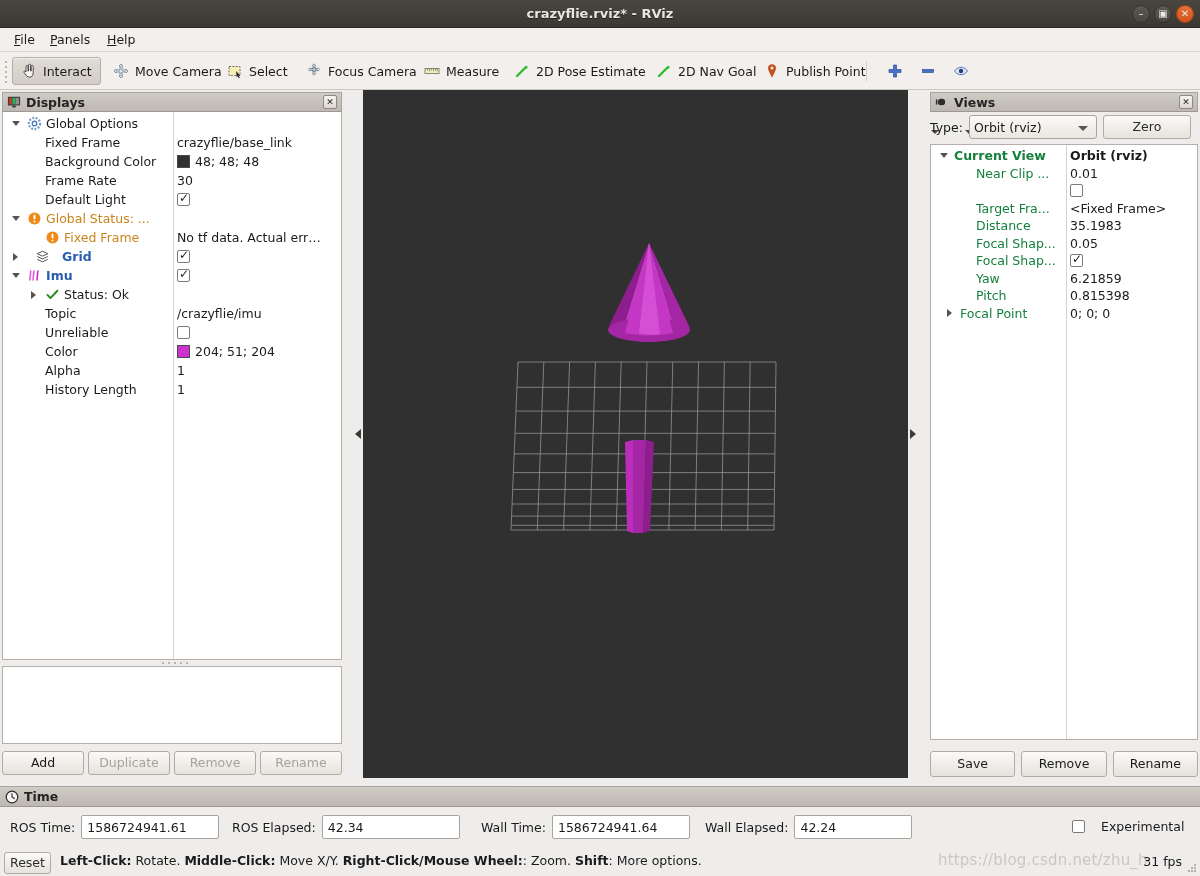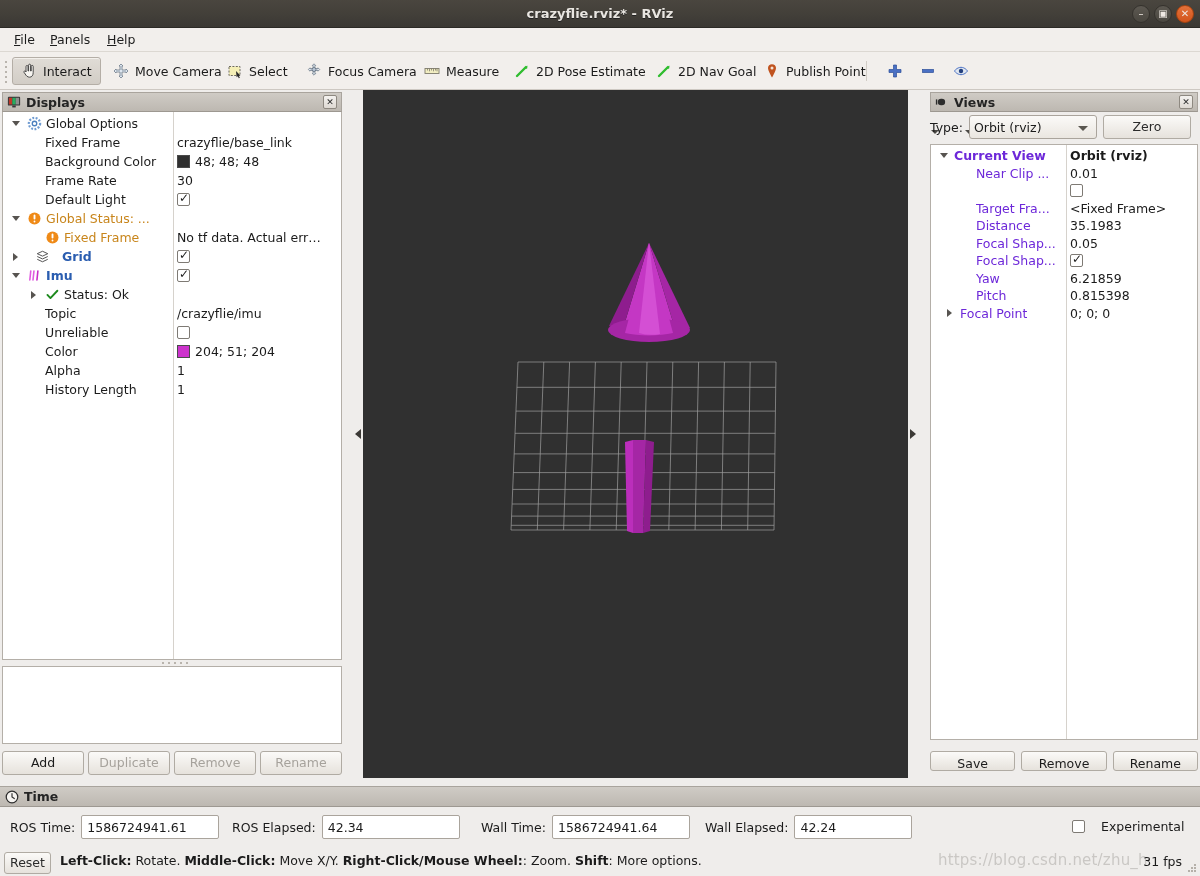--- a/index.html
+++ b/index.html
@@ -177,25 +177,25 @@
   }
   #views-tree {
     position: absolute; left: 0; top: 52px; width: 268px; height: 596px;
     background: #fff; border: 1px solid #b4afa8; overflow: hidden;
   }
   #views-tree .vsplit { position:absolute; left:135px; top:0; bottom:0; width:1px; background:#d6d2cc; }
   .vrow { position: absolute; left: 0; width: 268px; height: 17.5px; display:flex; align-items:center; }
   .vrow .vw { position:absolute; left:0; width:135px; height:17.5px; display:flex; align-items:center; }
   .vrow .vv { position:absolute; left:139px; width:128px; height:17.5px; display:flex; align-items:center;
               font-size:12.5px; color:#1b1b1b; white-space:nowrap; }
-  .vname { font-size: 12.5px; color:#6d28d9; white-space:nowrap; overflow:hidden; }
+  .vname { font-size: 12.5px; color:#15803d; white-space:nowrap; overflow:hidden; }
   .vname.bold { font-weight: bold; }
   .vv.bold { font-weight: bold; }
   #views-buttons { position: absolute; left: 930px; top: 751px; width: 268px; height: 26px; display:flex; gap:6px; }
-  #views-buttons .qbtn { height: 20px; line-height: 24px; }
+  #views-buttons .qbtn { height: 26px; line-height: 24px; }
 
   
   #time-panel { position: absolute; left: 0; top: 786px; width: 1200px; height: 90px; background:#efedeb; }
   #time-title {
     position: absolute; left: 0; top: 0; width: 1200px; height: 21px;
     background: linear-gradient(to bottom,#cfcbc5,#bdb8b1);
     border-top: 1px solid #a9a49d; border-bottom: 1px solid #9d9891;
     display: flex; align-items: center; gap: 5px; padding: 0 5px;
     font-size: 12.5px; font-weight: bold; color: #242424;
   }

